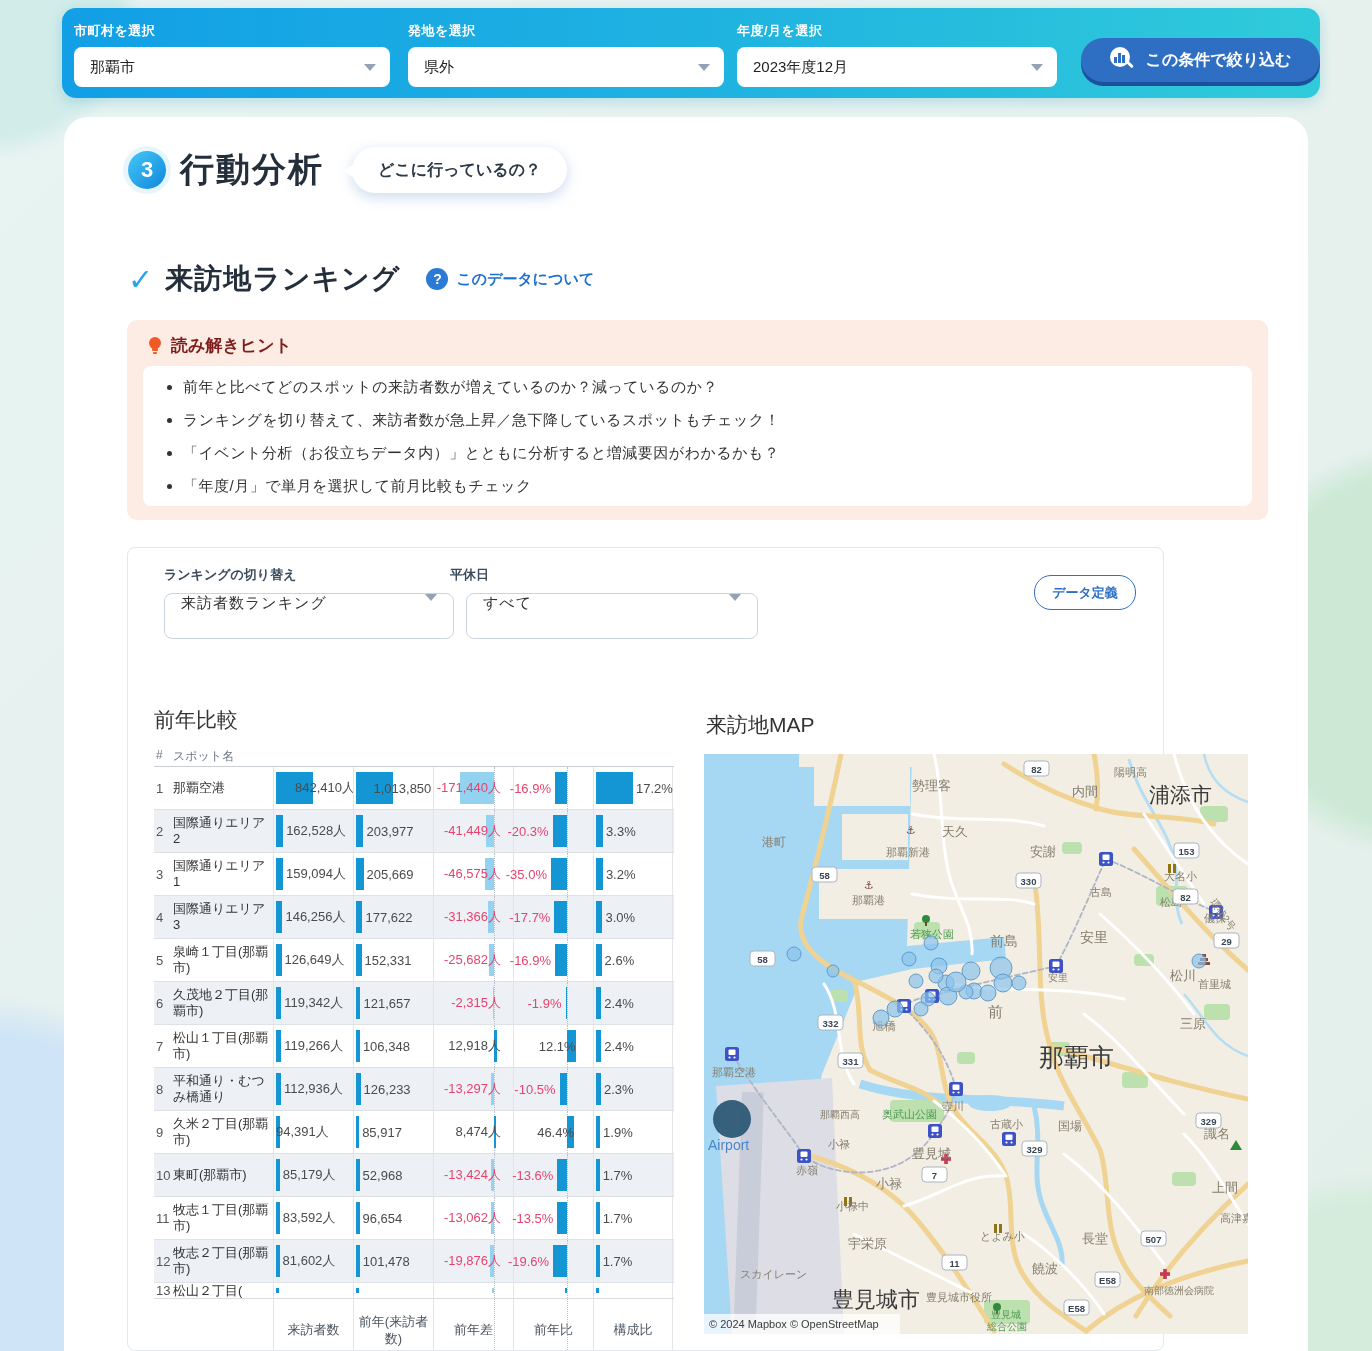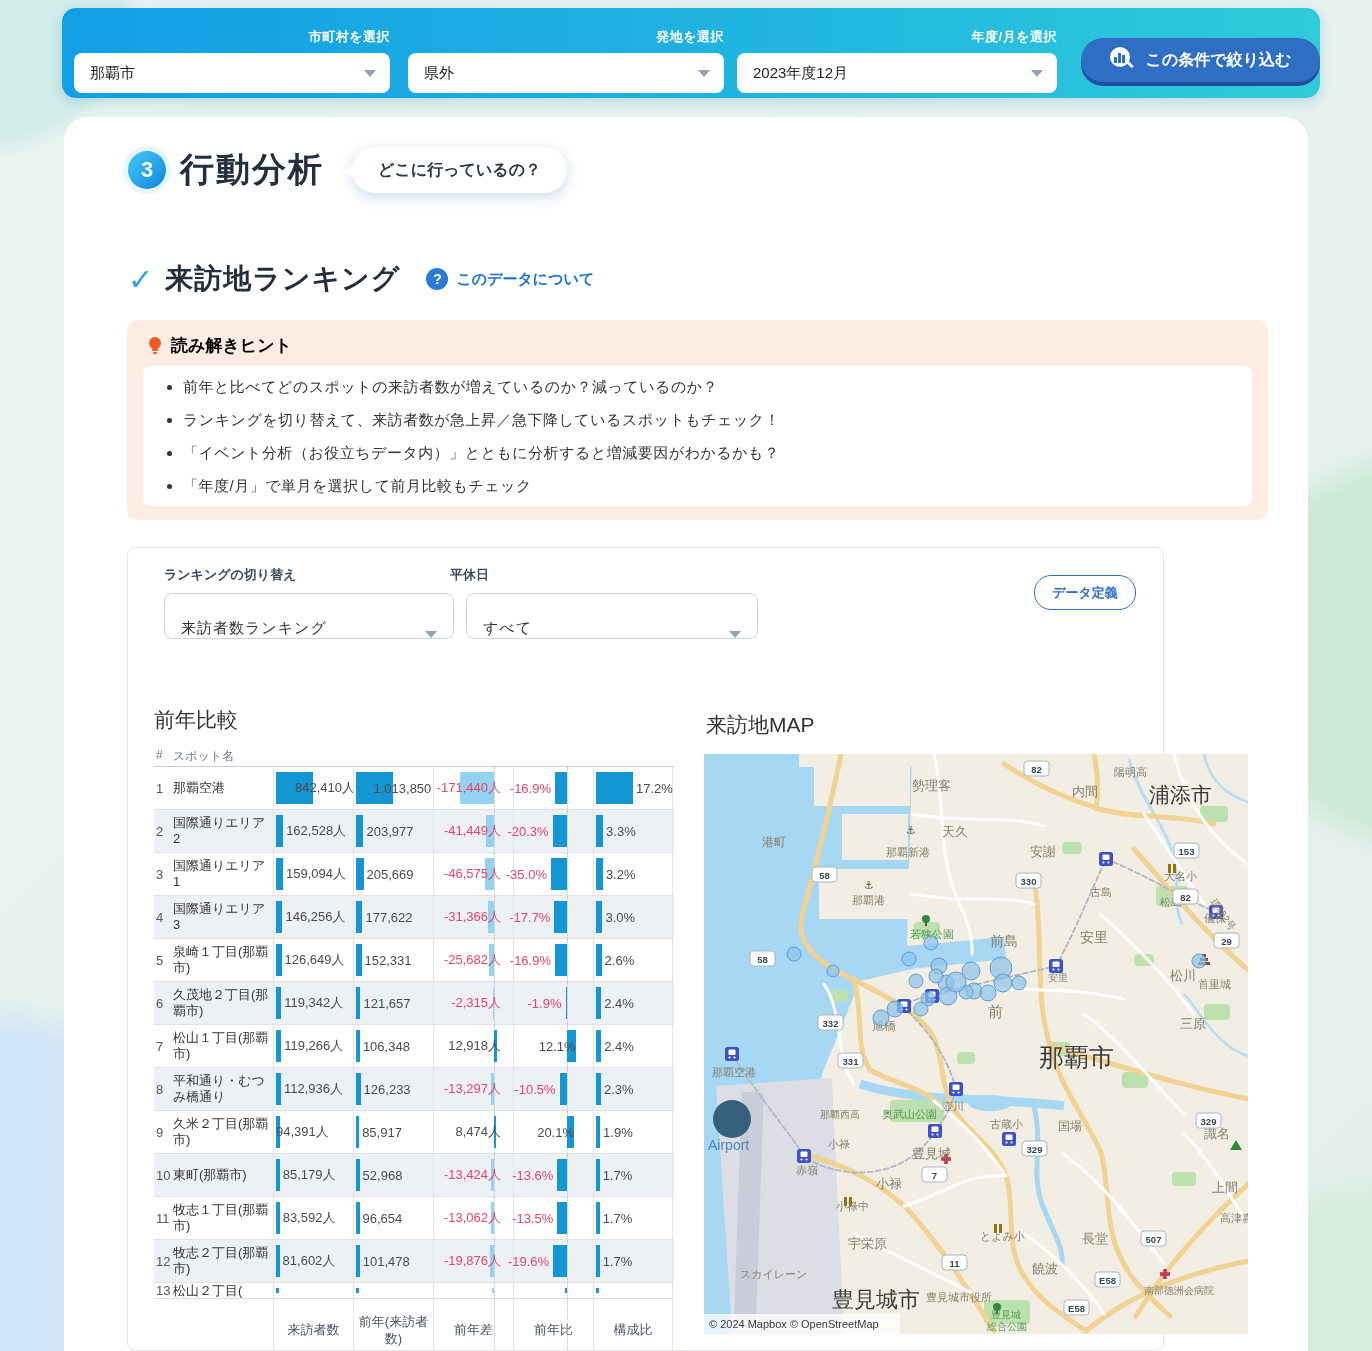--- a/index.html
+++ b/index.html
@@ -7,21 +7,21 @@
   .page{position:relative;width:1372px;height:1351px;overflow:hidden;background:linear-gradient(135deg,#e8f4f2 0%,#e6f1ee 60%,#e2efe9 100%);}
   .blob{position:absolute;border-radius:50%;filter:blur(2px);}
   .blob.b1{width:420px;height:420px;right:-260px;top:440px;background:radial-gradient(circle,#cde9d6 0%,#cde9d6 60%,transparent 70%);}
   .blob.b2{width:560px;height:560px;left:-300px;bottom:-200px;background:radial-gradient(circle,#cfe4f6 0%,#cfe4f6 60%,transparent 70%);}
   .blob.b3{width:400px;height:400px;right:-200px;bottom:-220px;background:radial-gradient(circle,#d5ecdc 0%,#d5ecdc 60%,transparent 70%);}
   .blob.b4{width:300px;height:300px;left:-160px;top:-140px;background:radial-gradient(circle,#d2ecea 0%,#d2ecea 60%,transparent 70%);}
 
   
   .filter-bar{position:absolute;left:62px;top:8px;width:1258px;height:90px;border-radius:14px;
     background:linear-gradient(90deg,#129fe6 0%,#20b4e0 55%,#30cbda 100%);box-shadow:0 4px 14px rgba(40,150,190,.25);}
-  .fgroup{position:absolute;top:20px;text-align:right;}
+  .fgroup{position:absolute;top:14px;}
   .fgroup .flabel{color:#fff;font-size:13px;font-weight:bold;letter-spacing:.5px;margin-bottom:7px;}
   .selectbox{background:#fff;border-radius:8px;height:40px;display:flex;align-items:center;justify-content:space-between;
     padding:0 14px 0 16px;cursor:pointer;box-sizing:border-box;}
   .selectbox .sval{font-size:15px;color:#222;}
   .caret{width:0;height:0;border-left:6px solid transparent;border-right:6px solid transparent;border-top:7px solid #93a2b4;}
   .fg1{left:12px;width:316px;} .fg2{left:346px;width:316px;} .fg3{left:675px;width:320px;}
   .search-btn{position:absolute;right:2px;top:30px;right:0;left:1019px;width:239px;height:44px;border-radius:22px;background:#2e6fc4;
     box-shadow:0 4px 0 #1d4f9c;display:flex;align-items:center;justify-content:center;gap:10px;cursor:pointer;}
   .search-btn .btxt{color:#fff;font-size:16px;font-weight:bold;}
   .mag{position:relative;width:26px;height:26px;}
@@ -42,29 +42,29 @@
 
   .sub-head{position:absolute;left:64px;top:143px;display:flex;align-items:center;}
   .checkmark{font-size:30px;font-weight:bold;color:#2aa6e8;}
   .sub-title{font-size:28px;font-weight:bold;color:#242f3b;margin-left:12px;letter-spacing:1px;}
   .about{display:flex;align-items:center;margin-left:26px;cursor:pointer;}
   .qmark{width:22px;height:22px;border-radius:50%;background:#2b7ad6;color:#fff;font-size:14px;font-weight:bold;display:flex;align-items:center;justify-content:center;}
   .about-txt{color:#1d6fd1;font-size:15px;font-weight:bold;margin-left:8px;}
 
   .hint-box{position:absolute;left:63px;top:203px;width:1141px;height:200px;background:#fcece3;border-radius:10px;}
   .hint-title{display:flex;align-items:center;gap:8px;padding:14px 0 0 20px;}
-  .hint-title span{color:#000000;font-size:17px;font-weight:bold;}
+  .hint-title span{color:#7f1d1d;font-size:17px;font-weight:bold;}
   .hint-inner{position:absolute;left:16px;right:16px;top:46px;bottom:14px;background:#fff;border-radius:8px;padding:4px 20px;box-sizing:border-box;}
   .hint-inner ul{margin:8px 0 0 0;padding-left:20px;}
   .hint-inner li{font-size:15px;color:#333;margin-bottom:14px;letter-spacing:.5px;}
 
   
   .rank-card{position:absolute;left:63px;top:430px;width:1037px;height:804px;background:#fff;border:1px solid #e1e7ed;border-radius:8px;box-sizing:border-box;}
   .ctl-label{position:absolute;font-size:13px;font-weight:bold;color:#3a4b5c;}
-  .ctl-sel{position:absolute;height:46px;border:1px solid #c9d4e0;border-radius:8px;background:#fff;display:flex;align-items:flex-end;justify-content:space-between;padding:0 16px;box-sizing:border-box;cursor:pointer;}
+  .ctl-sel{position:absolute;height:46px;border:1px solid #c9d4e0;border-radius:8px;background:#fff;display:flex;align-items:flex-start;justify-content:space-between;padding:0 16px;box-sizing:border-box;cursor:pointer;}
   .ctl-sel .sval{font-size:15px;color:#333;letter-spacing:1px;}
   .datadef{position:absolute;right:27px;top:27px;width:100px;height:33px;border:1.5px solid #2f6fc4;border-radius:17px;color:#2f6fc4;font-size:13px;font-weight:bold;display:flex;align-items:center;justify-content:center;cursor:pointer;background:#fff;}
 
   .tbl-title{position:absolute;left:26px;top:158px;font-size:21px;color:#333;}
   .map-title{position:absolute;left:578px;top:163px;font-size:21px;color:#333;}
 
   
   .tbl{position:absolute;left:26px;top:198px;width:520px;}
   .t-head{position:relative;height:20px;border-bottom:1px solid #c9ced4;font-size:12px;color:#6b7682;}
   .t-head .h-idx{position:absolute;left:2px;top:2px;}
@@ -410,21 +410,21 @@
                 <span class="cellval" style="left:8.135502293238645px">85,917</span>
               </div>
               <div class="mcell m3">
                 <span class="axisline" style="left:60px"></span>
                 <i class="bar" style="left:60px;width:1.6805646290247318px"></i>
                 <span class="cellval" style="right:12px">8,474人</span>
               </div>
               <div class="mcell m4">
                 <span class="axisline" style="left:53px"></span>
                 <i class="bar" style="left:53px;width:7.029px"></i>
-                <span class="cellval" style="right:18.971000000000004px">20.1%</span>
+                <span class="cellval" style="right:18.971000000000004px">46.4%</span>
               </div>
               <div class="mcell m5">
                 <i class="bar" style="left:2px;width:4.085px"></i>
                 <span class="cellval" style="left:9.085px">1.9%</span>
               </div>
             </div>
             <div class="t-row alt">
               <div class="c-idx">10</div>
            <div class="c-name">東町(那覇市)</div>
               <div class="mcell m1">

